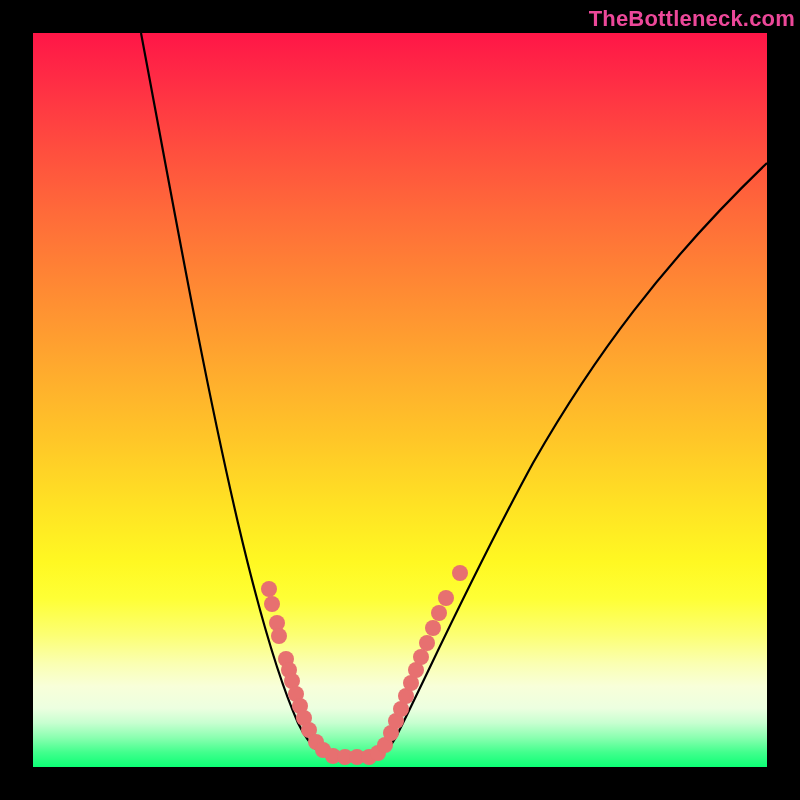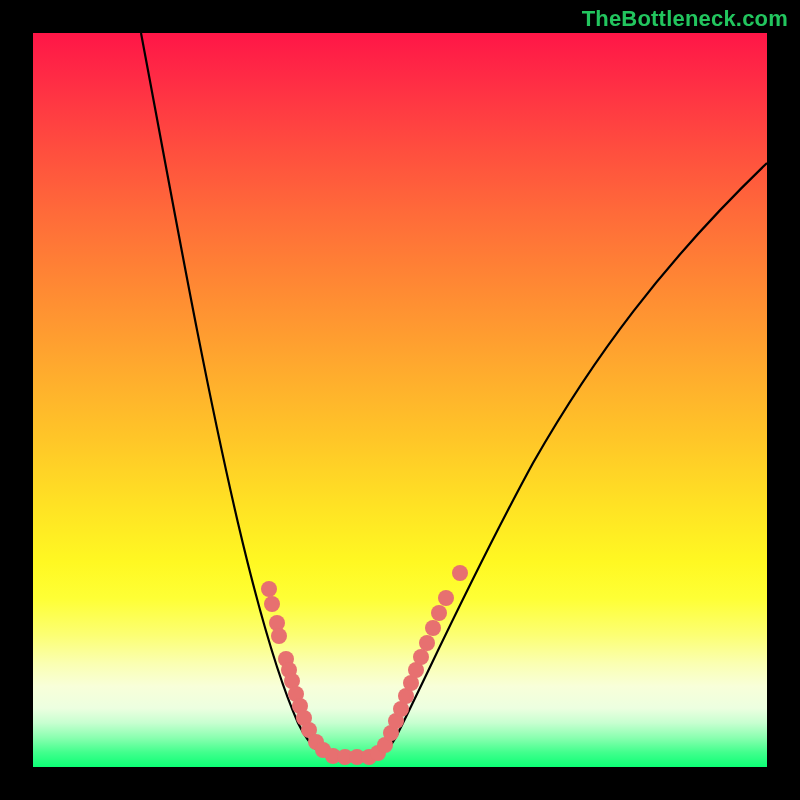--- a/index.html
+++ b/index.html
@@ -33,25 +33,25 @@
       #ecffe0 92%,
       #c7ffd0 94%,
       #8affb0 96%,
       #42ff8d 98%,
       #0cff75 100%
     );
   }
   .watermark {
     position: absolute;
     top: 6px;
-    right: 12px;
+    right: 5px;
     font-family: Arial, Helvetica, sans-serif;
     font-size: 22px;
     font-weight: bold;
-    color: #22c55e;
+    color: #ec4899;
     letter-spacing: 0.2px;
     z-index: 10;
   }
   svg.curve {
     position: absolute;
     left: 0;
     top: 0;
     width: 734px;
     height: 734px;
   }

